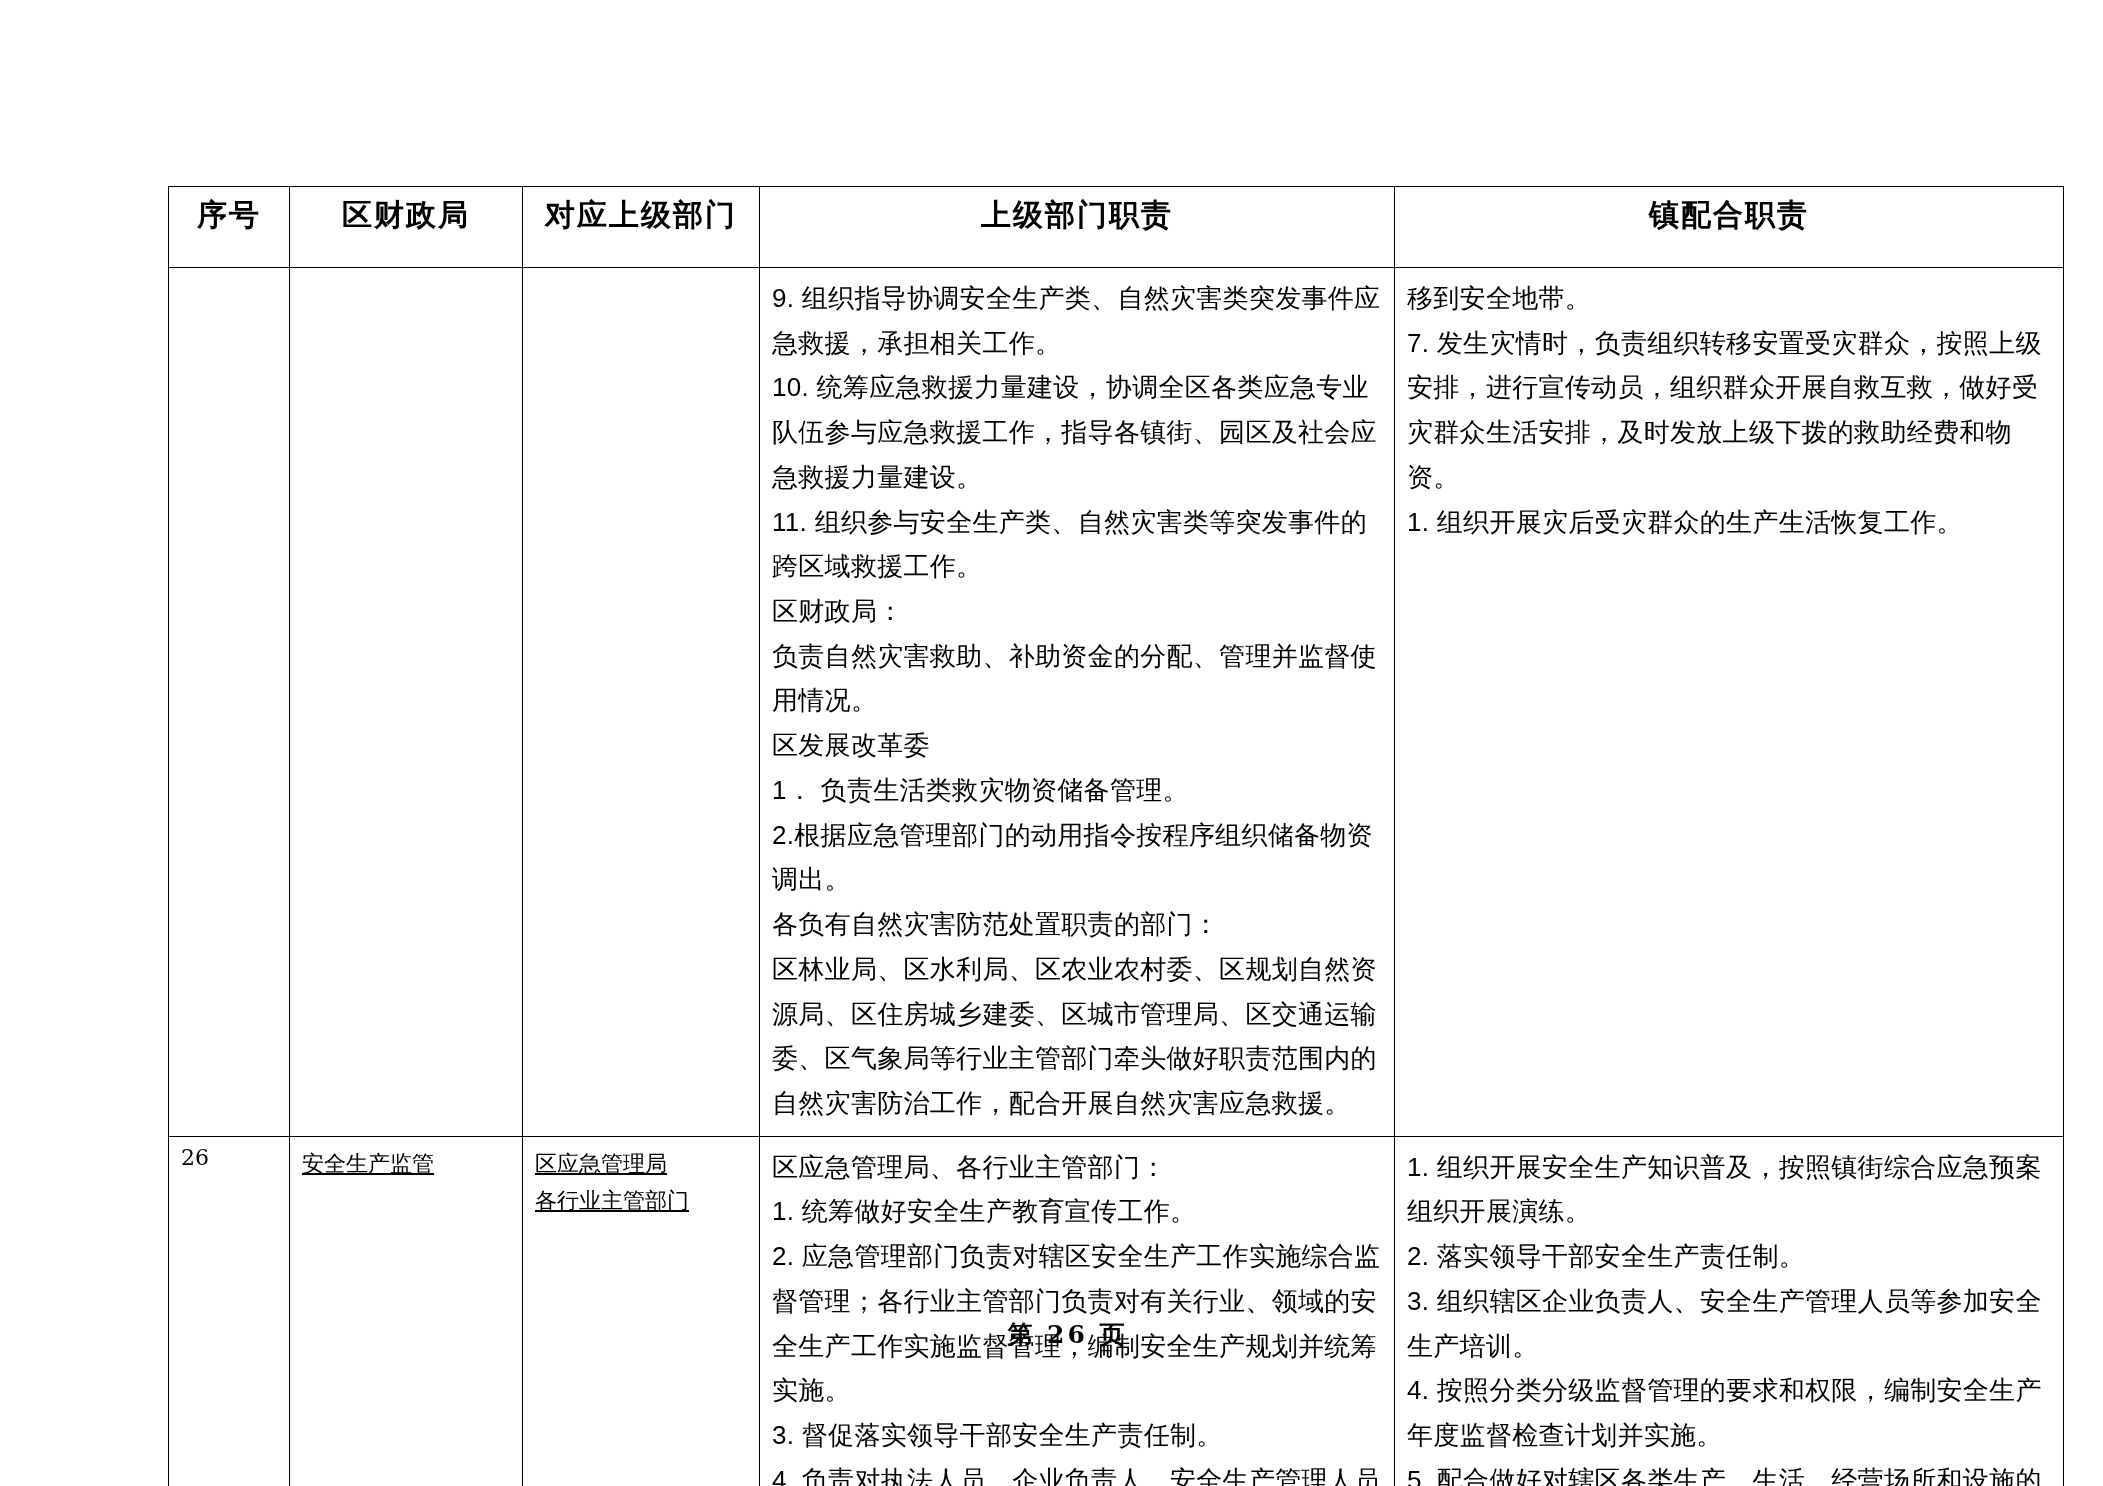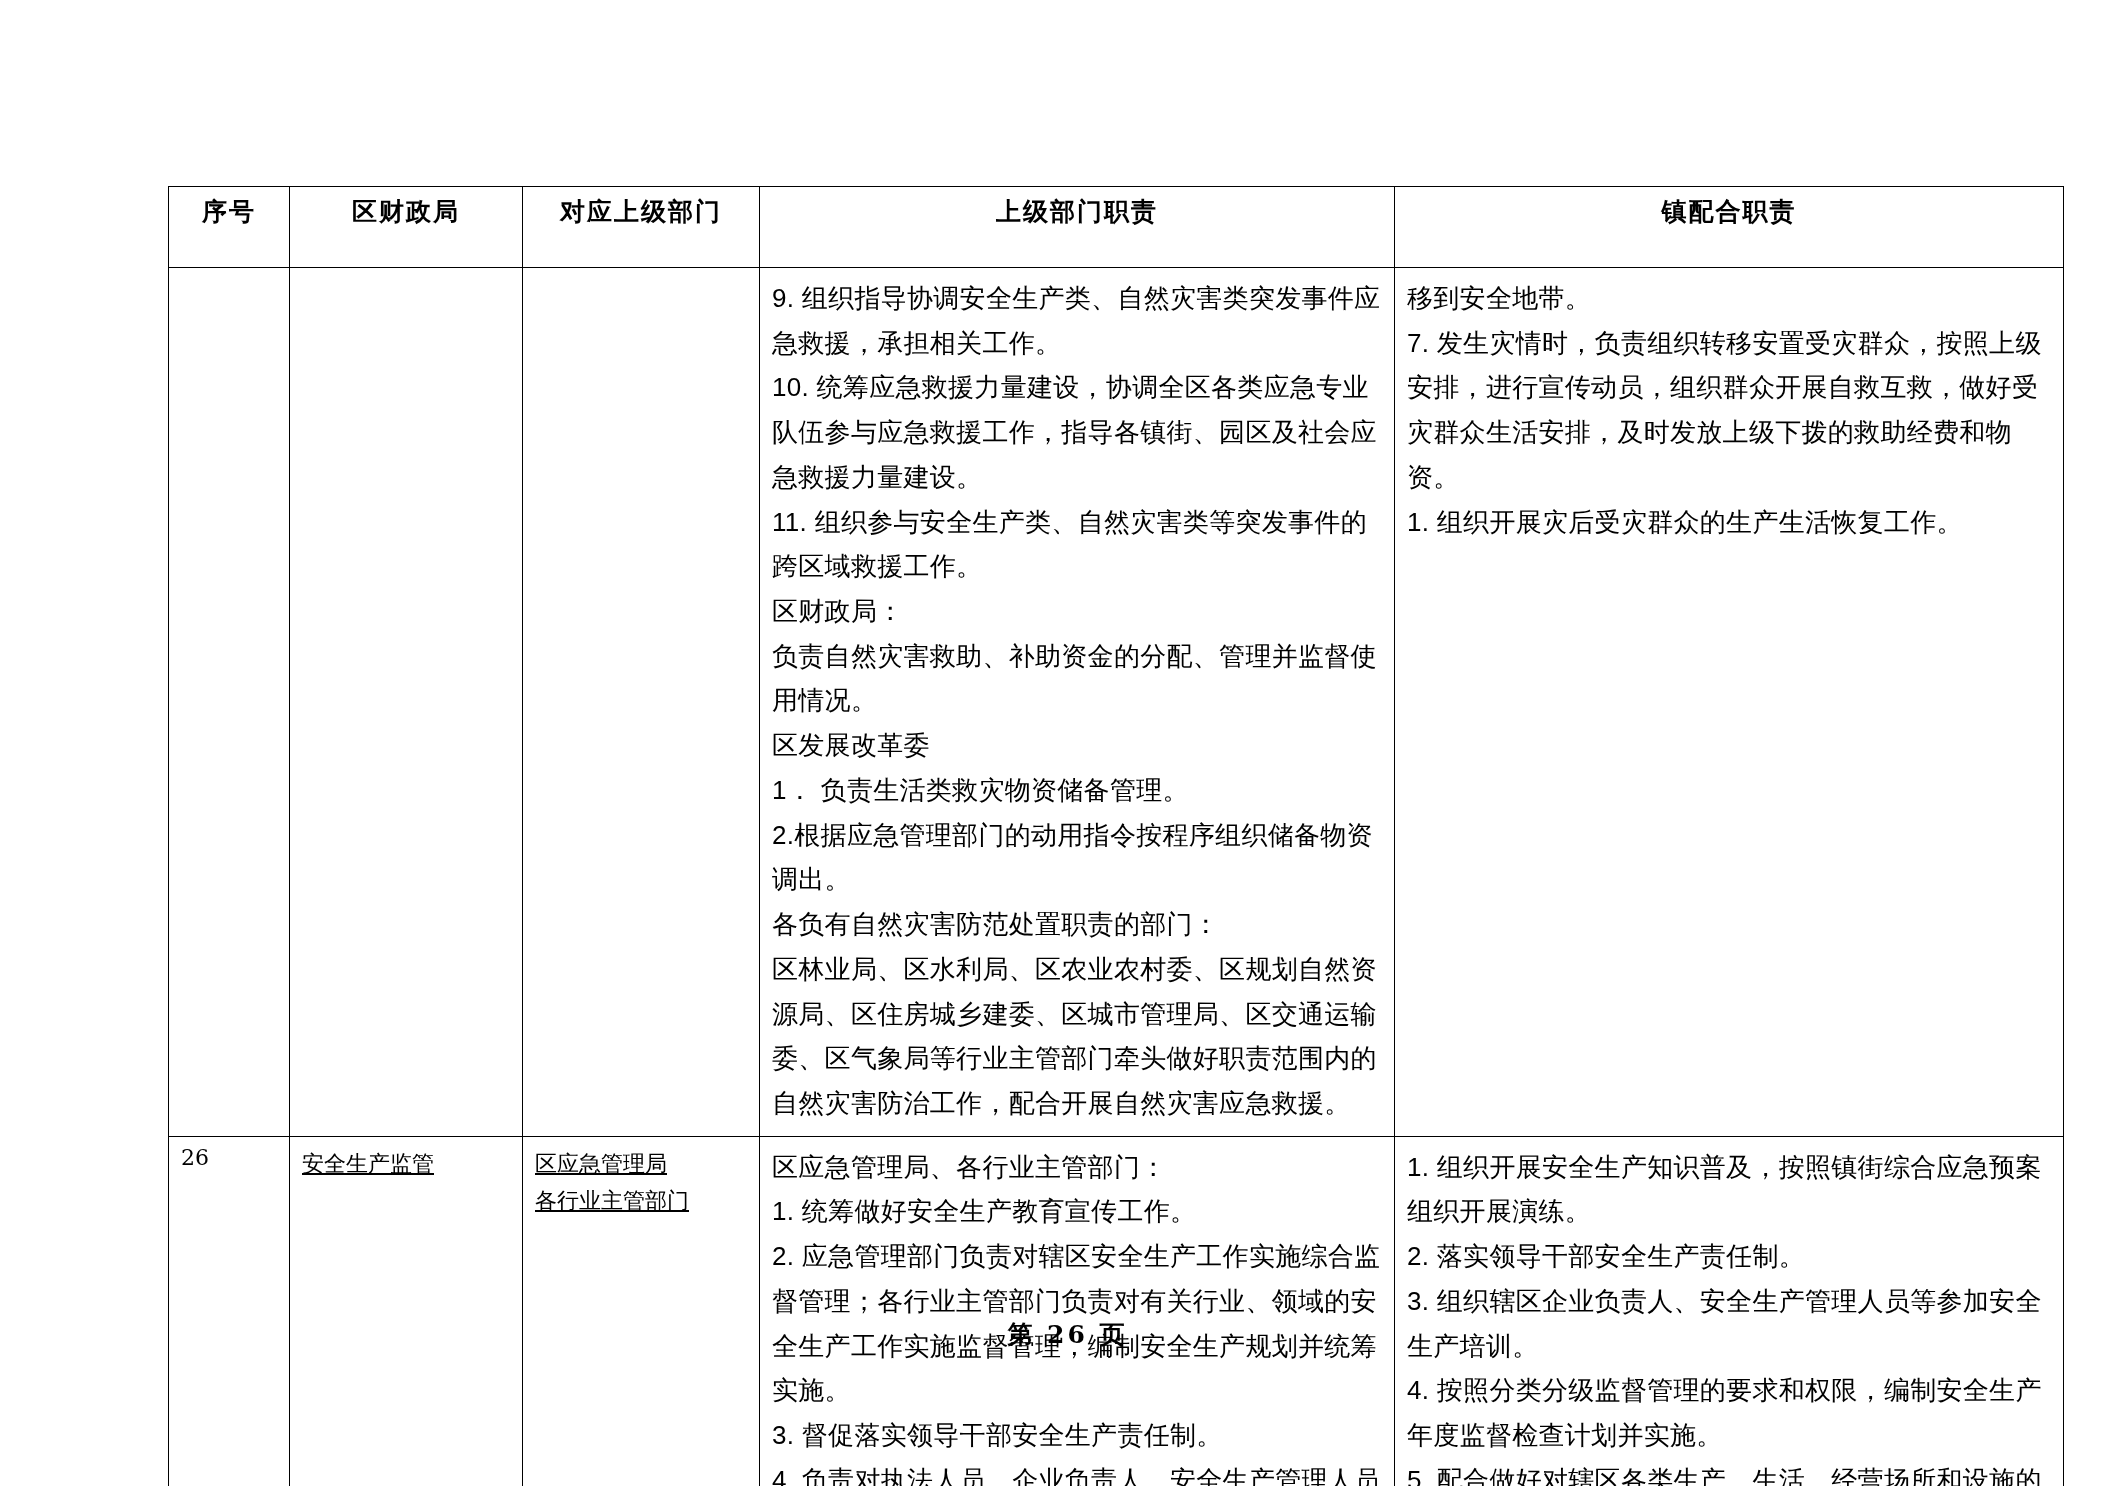--- a/index.html
+++ b/index.html
@@ -43,21 +43,21 @@
   .col-duty    { width: 610px; }
   .col-town    { width: 644px; border-radius: 21px; }
 
   thead td {
     text-align: center;
     vertical-align: middle;
     height: 62px;
     padding: 6px 8px;
   }
   .hdr-text {
-    font-size: 25px;
+    font-size: 30px;
     font-weight: bold;
     letter-spacing: 2px;
     font-family: "DejaVu Sans", "Liberation Sans", sans-serif;
   }
   .cell-center {
     text-align: left;
     vertical-align: middle;
     margin-top: 29px;
   }
   .body-text {

